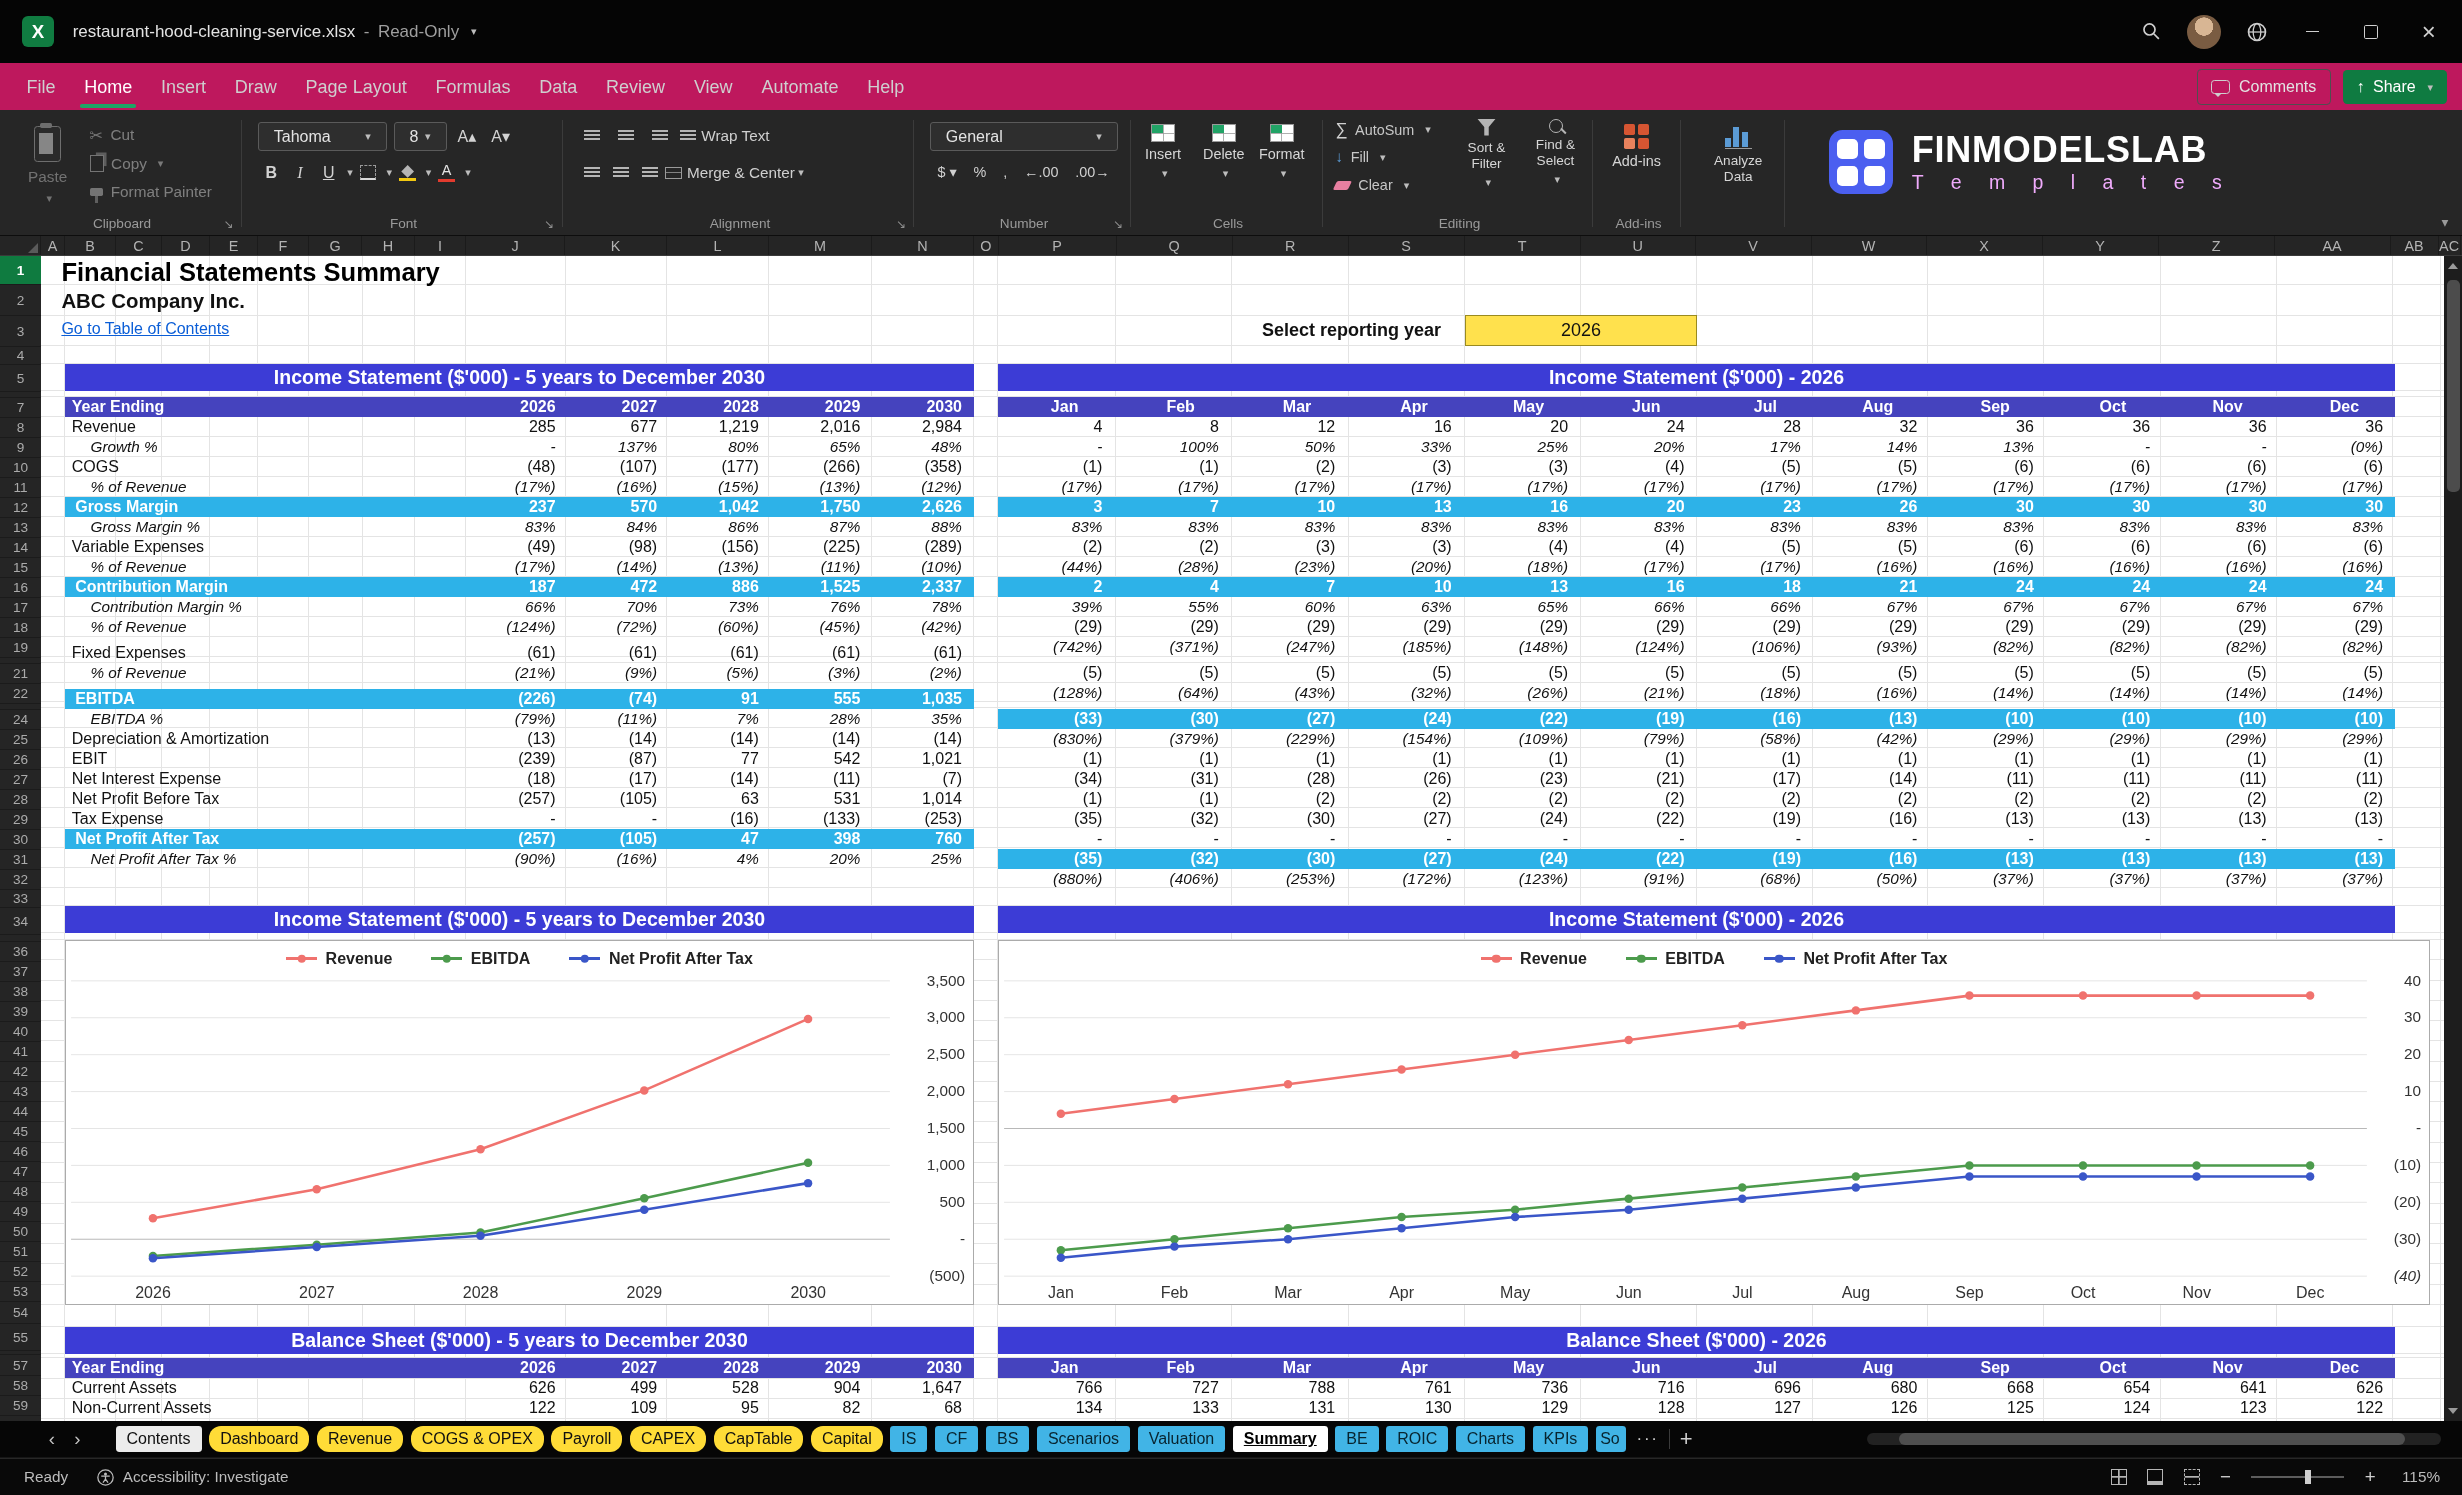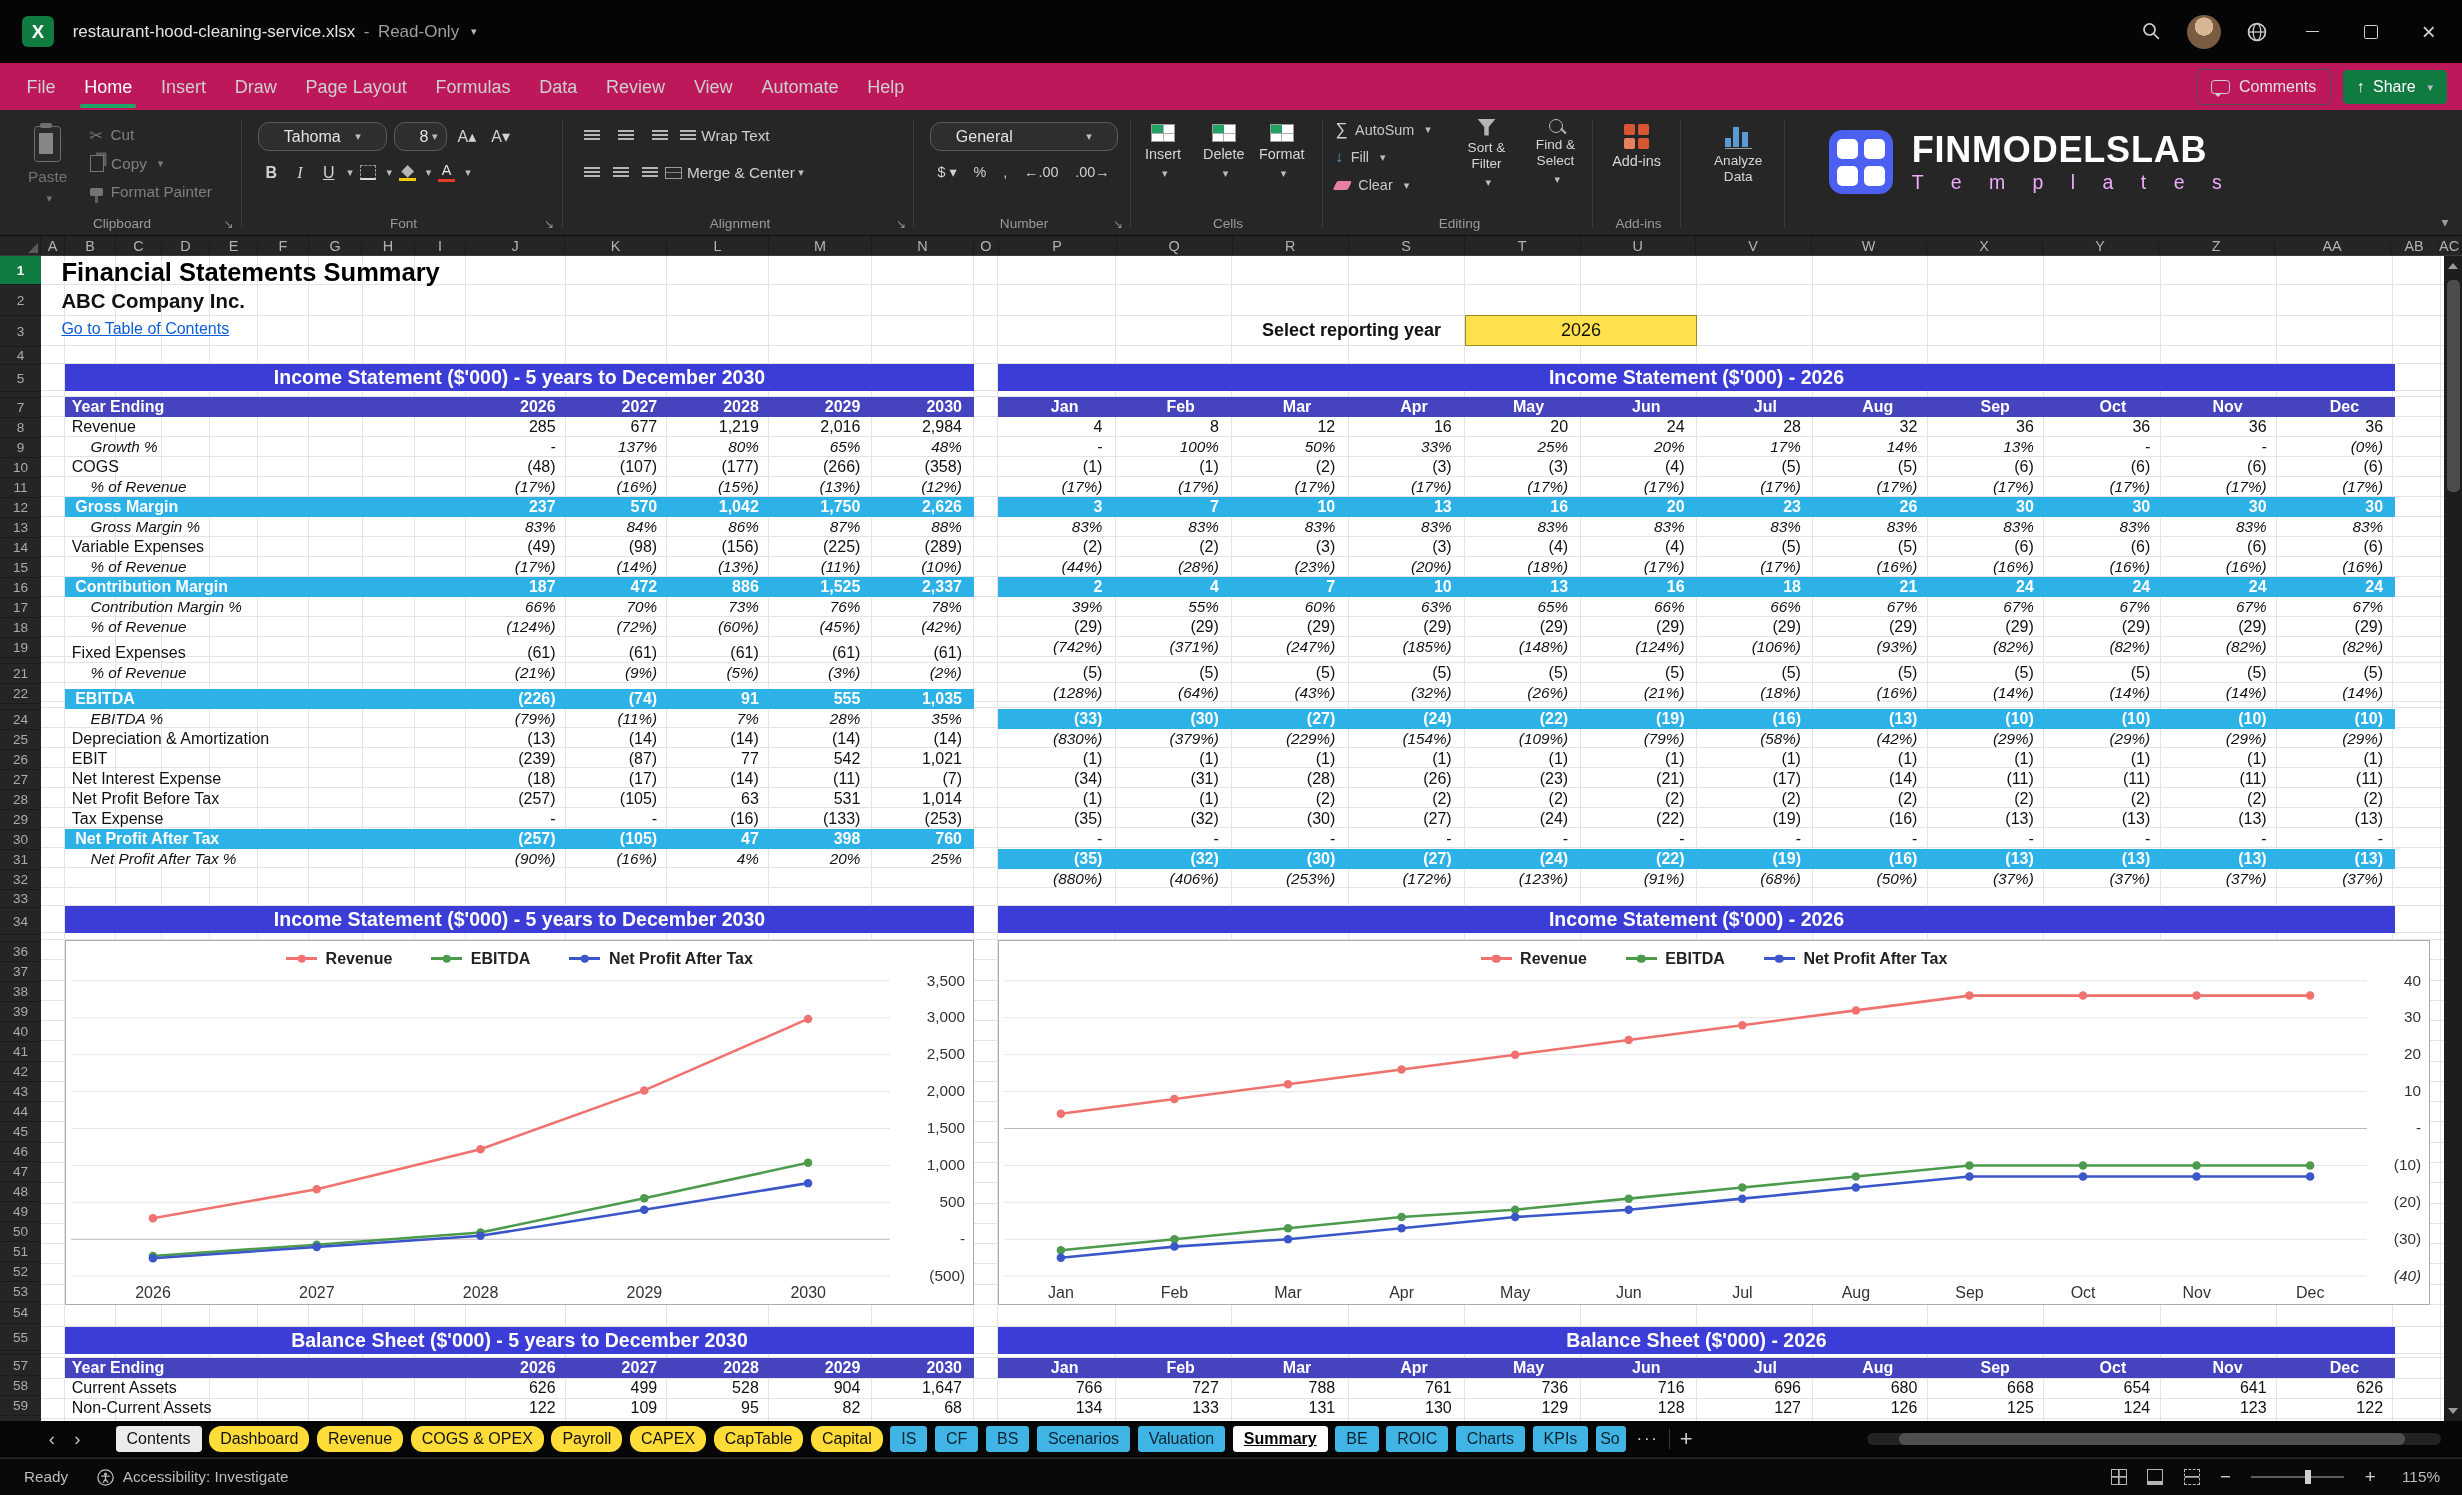--- a/index.html
+++ b/index.html
@@ -48,21 +48,21 @@
   .i-paste::after{content:'';position:absolute;left:4.2px;top:6.8px;width:13.6px;height:20.4px;background:#e6e6e6;}
   .clip-col{position:absolute;left:81px;top:12px;display:flex;flex-direction:column;gap:2.5px;}
   .sbtn{display:flex;align-items:center;gap:7.6px;height:26px;font-size:15.3px;color:#c7c7c7;white-space:nowrap;}
   .dim{opacity:.55;}
   .i-cut{font-size:16px;color:#b5b5b5;}
   .i-copy{width:12px;height:14.4px;border:1.7px solid #b5b5b5;background:#262626;box-shadow:4.2px -4.2px 0 -1.7px #8b8b8b;}
   .i-brush{width:13.6px;height:7.6px;background:#b5b5b5;border-radius:1.7px;position:relative;}
   .i-brush::after{content:'';position:absolute;left:5.1px;top:7.6px;width:3.4px;height:6.8px;background:#8f8f8f;}
   .frow1{position:absolute;left:6.8px;top:12px;display:flex;align-items:center;gap:6.8px;}
   .frow2{position:absolute;left:6.8px;top:49px;display:flex;align-items:center;gap:1.7px;}
-  .combo{height:29px;background:#2e2e2e;border:0.8px solid #5a5a5a;border-radius:11px;display:flex;align-items:center;justify-content:space-between;padding:0 25px;font-size:16px;color:#e3e3e3;box-sizing:border-box;}
+  .combo{height:29px;background:#2e2e2e;border:0.8px solid #5a5a5a;border-radius:3px;display:flex;align-items:center;justify-content:space-between;padding:0 15px;font-size:16px;color:#e3e3e3;box-sizing:border-box;}
   .w-fam{width:129px;} .w-size{width:53px;} .w-gen{width:188px;}
   .ibtn{min-width:27px;height:27px;display:flex;align-items:center;justify-content:center;color:#d2d2d2;font-size:16px;border-radius:2.5px;}
   .bold-b{font-weight:bold;} .ital-b{font-style:italic;font-family:"Liberation Serif",serif;} .und-b{text-decoration:underline;}
   .i-borders{width:15.3px;height:15.3px;border:0.8px dashed #9a9a9a;border-bottom:2.5px solid #d9d9d9;box-sizing:border-box;}
   .colstack{display:flex;flex-direction:column;align-items:center;gap:1.7px;}
   .i-filltile{width:9.3px;height:9.3px;background:#b5b5b5;transform:rotate(45deg);margin-top:2.5px;}
   .cbar{width:17px;height:3.4px;} .ybar{background:#F2C811;} .rbar{background:#E23B2E;}
   .i-fontA{font-size:14.4px;color:#e3e3e3;line-height:14.4px;}
   .al-ic{width:16px;height:12px;background:repeating-linear-gradient(to bottom,#b5b5b5 0 1.7px,transparent 1.7px 4.2px);}
   .wrap-lab,.mc-lab{font-size:15.3px;color:#cfcfcf;margin-left:5.1px;white-space:nowrap;}

